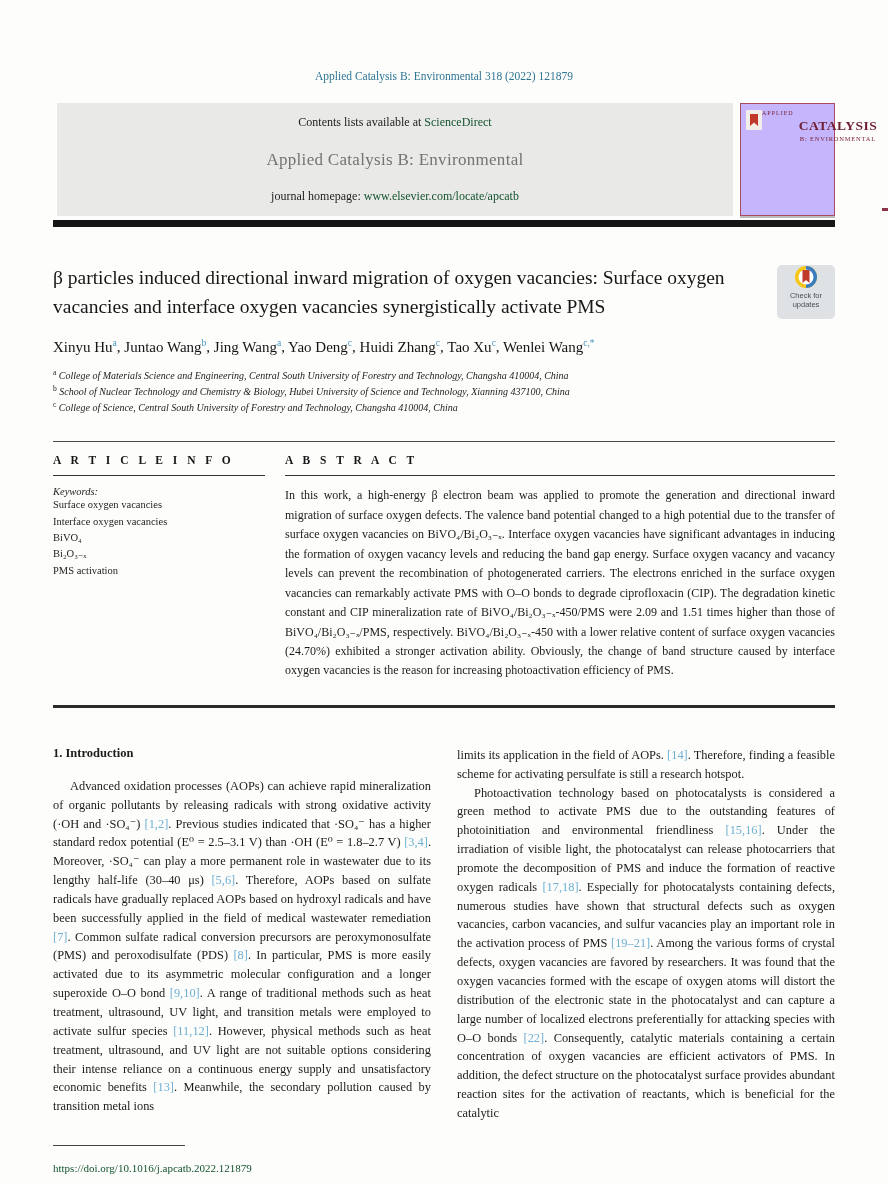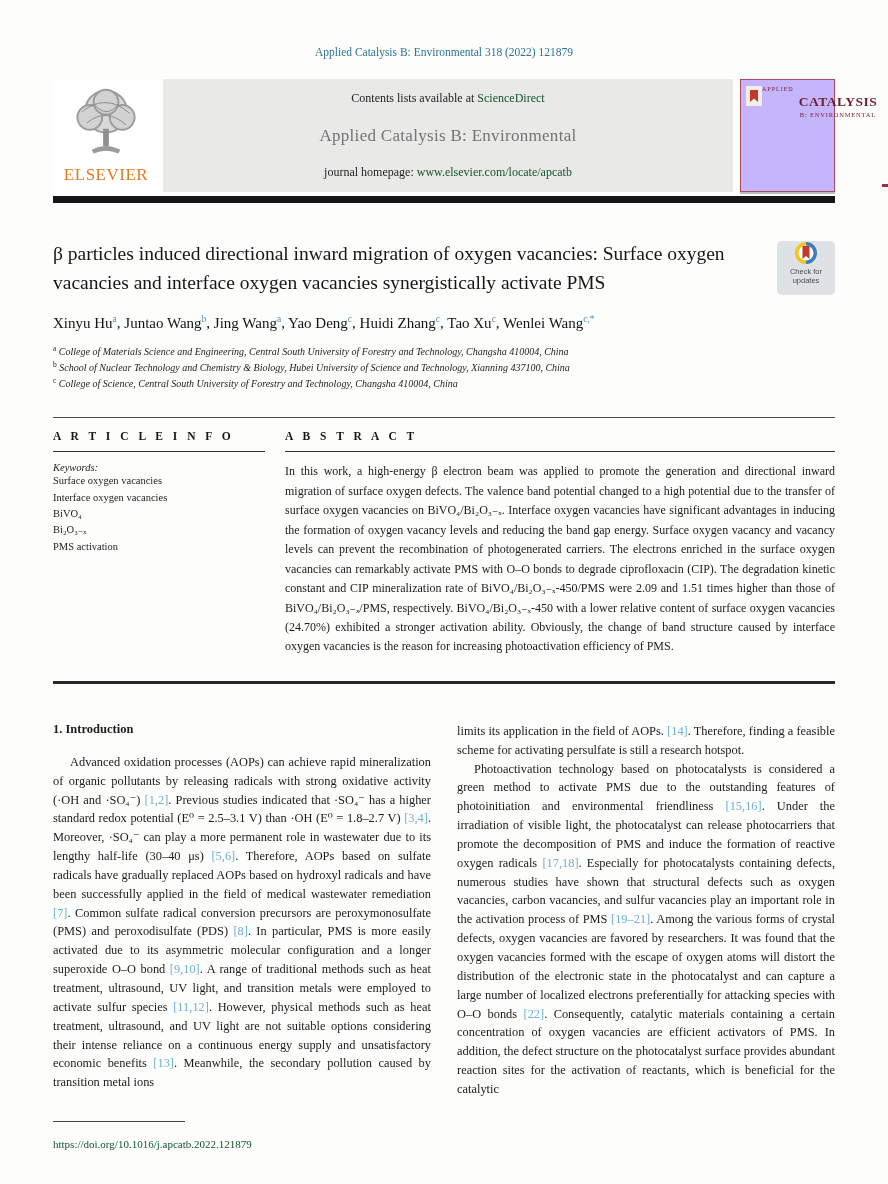--- a/index.html
+++ b/index.html
@@ -3,21 +3,21 @@
 <meta charset="utf-8">
 <style>
   * { margin: 0; padding: 0; box-sizing: border-box; }
   html, body { width: 888px; height: 1184px; }
   body {
     background: #fdfdfc;
     font-family: "Liberation Serif", "DejaVu Serif", serif;
     color: #1d1d1d;
     overflow: hidden;
   }
-  .page { width: 888px; height: 908px; padding: 46px 53px 0 53px; }
+  .page { width: 888px; height: 908px; padding: 70px 53px 0 53px; }
 
   
   .citation-line {
     text-align: center;
     font-size: 11.5px;
     color: #2d7492;
     margin-bottom: 21px;
   }
 
   
@@ -113,38 +113,20 @@
   .doi-line { margin-top: 16px; font-size: 11px; }
 </style>
 </head>
 <body>
 
 <div class="page">
 
   <div class="citation-line">Applied Catalysis B: Environmental 318 (2022) 121879</div>
 
   <div class="masthead">
-    <div class="logo-block">
-      <svg class="logo-tree" viewBox="0 0 90 86">
-        <g fill="none" stroke="#9b9b9b" stroke-width="2">
-          <circle cx="45" cy="30" r="22" fill="#d9d9d9"></circle>
-          <circle cx="28" cy="36" r="13" fill="#d2d2d2"></circle>
-          <circle cx="62" cy="36" r="13" fill="#d2d2d2"></circle>
-          <circle cx="45" cy="20" r="13" fill="#d2d2d2"></circle>
-        </g>
-        <g stroke="#8a8a8a" stroke-width="1">
-          <path d="M20 30 Q45 10 70 32" fill="none"></path>
-          <path d="M25 42 Q45 25 66 44" fill="none"></path>
-          <path d="M32 22 Q46 38 58 22" fill="none"></path>
-        </g>
-        <rect x="42" y="48" width="6" height="18" fill="#8f8f8f"></rect>
-        <path d="M30 70 Q45 62 60 70 L58 74 Q45 68 32 74 Z" fill="#9b9b9b"></path>
-      </svg>
-      <div class="elsevier-word">ELSEVIER</div>
-    </div>
 
     <div class="mast-center">
       <div class="contents-line">
         <span>Contents lists available at </span><span class="link">ScienceDirect</span>
       </div>
       <div class="journal-title">Applied Catalysis B: Environmental</div>
       <div class="homepage-line">
         <span>journal homepage: </span><span class="link">www.elsevier.com/locate/apcatb</span>
       </div>
     </div>

